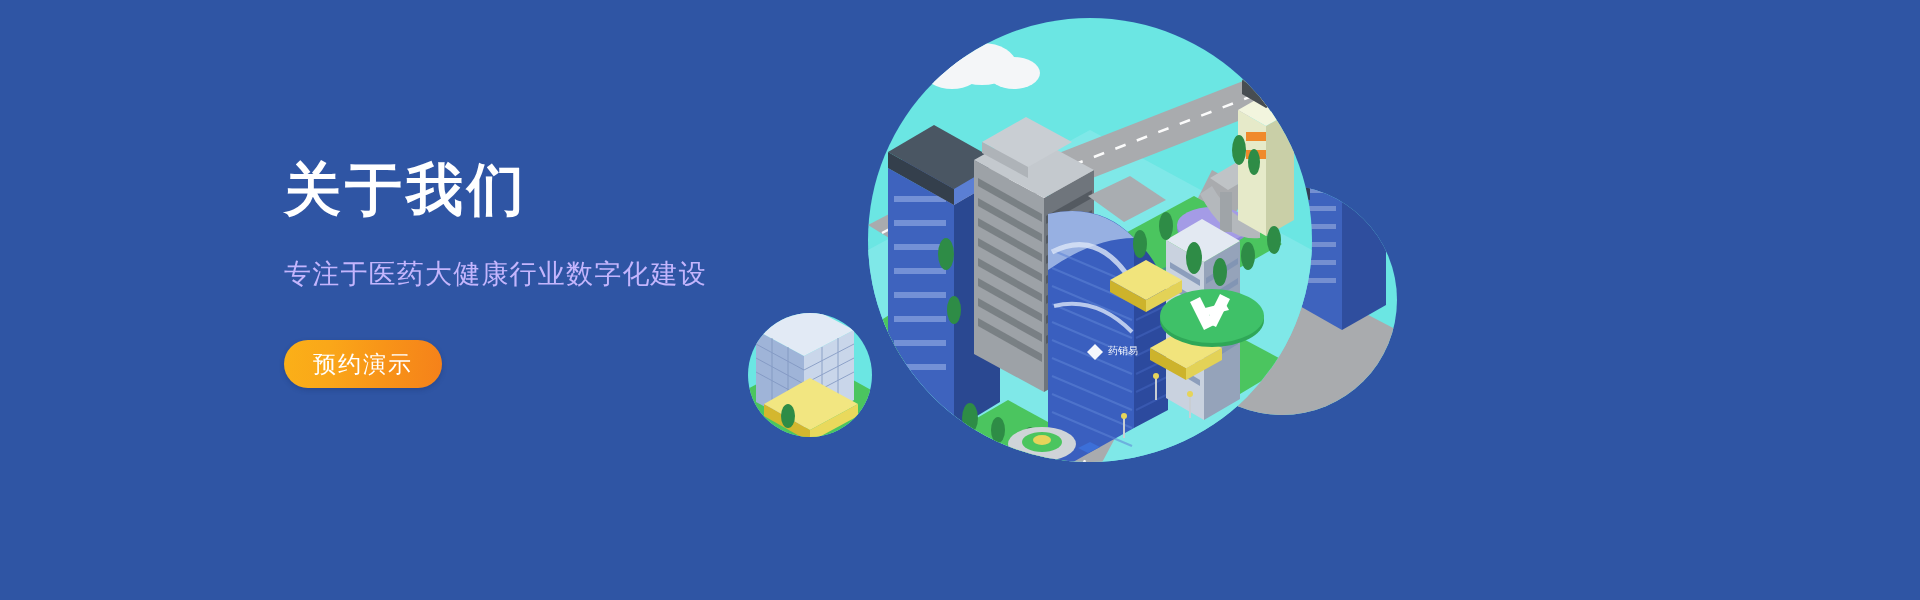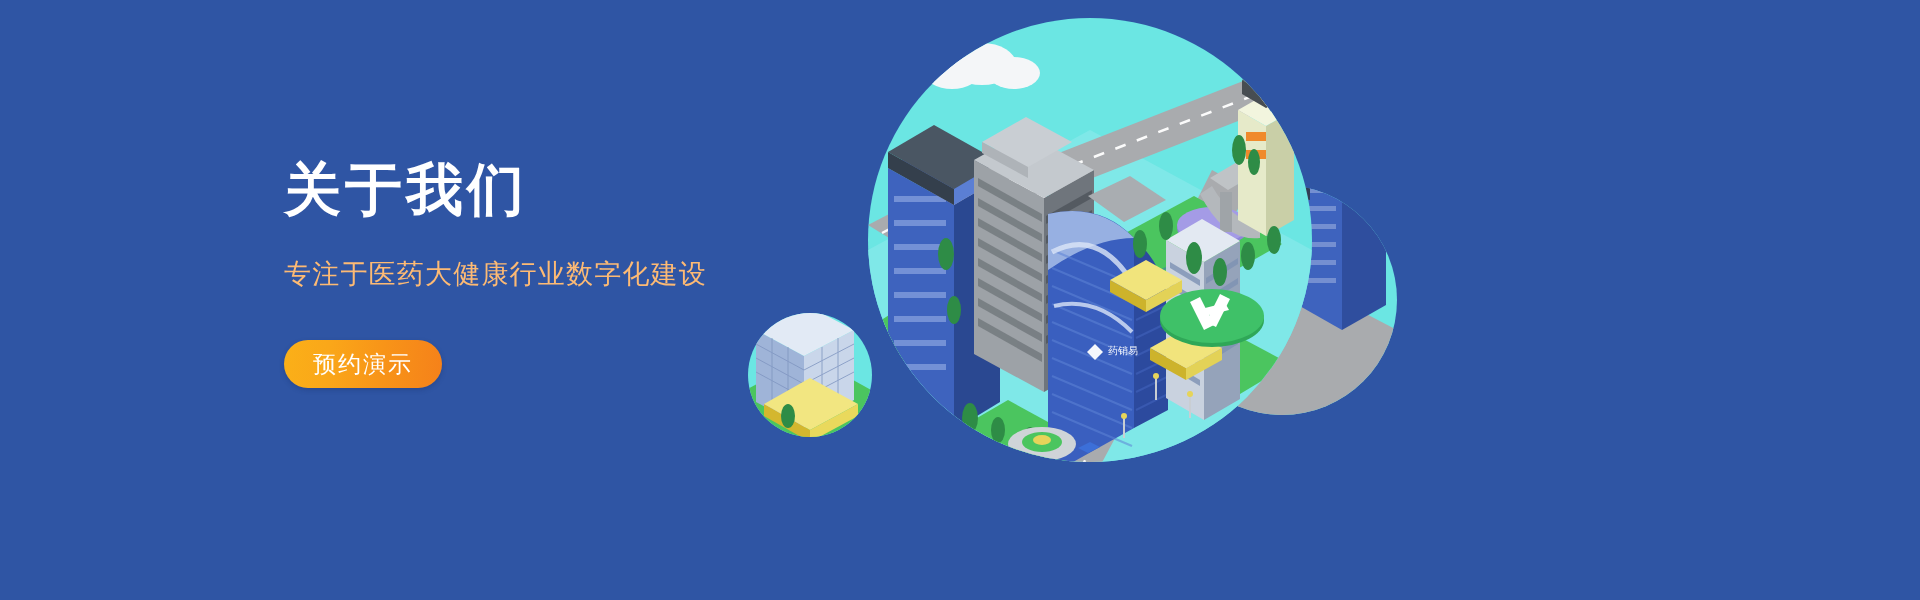--- a/index.html
+++ b/index.html
@@ -28,21 +28,21 @@
     font-weight: 700;
     color: #FFFFFF;
     letter-spacing: 4px;
     white-space: nowrap;
   }
   #subtitle {
     margin-top: 38px;
     font-size: 27px;
     line-height: 1.2;
     font-weight: 400;
-    color: #fdba74;
+    color: #c4b5fd;
     letter-spacing: 1.2px;
     white-space: nowrap;
   }
   #cta-button {
     margin-top: 50px;
     display: inline-flex;
     align-items: center;
     justify-content: center;
     height: 48px;
     padding: 0 29px;

